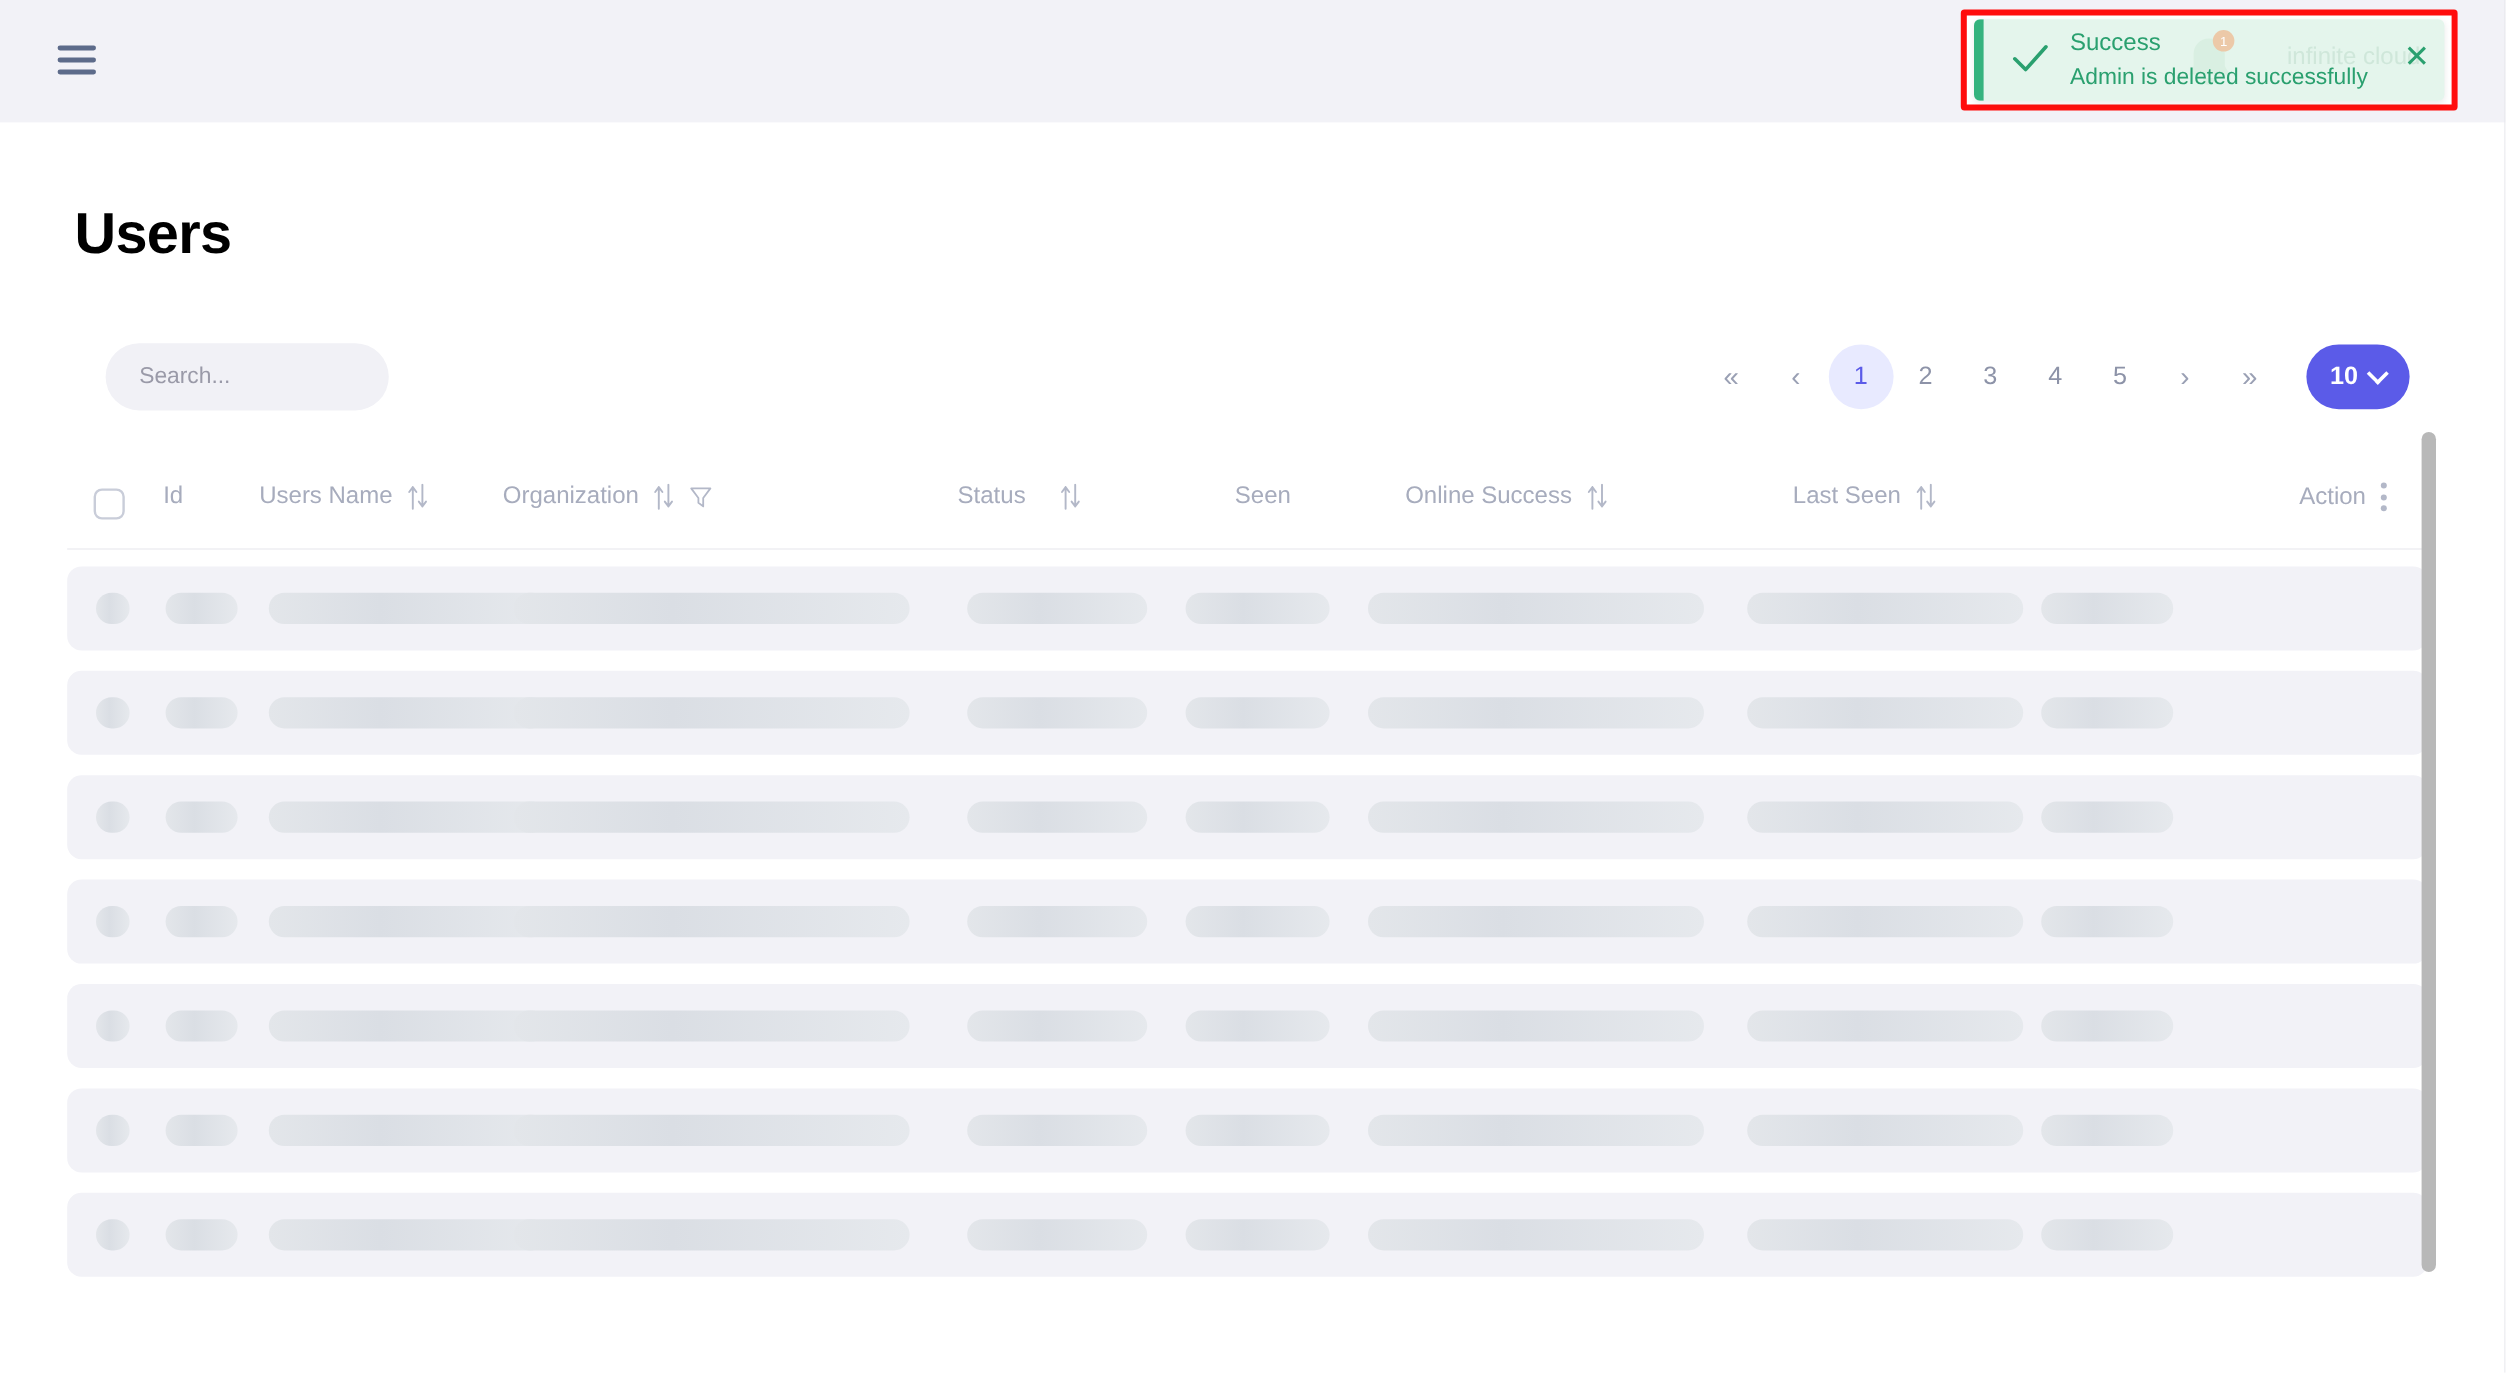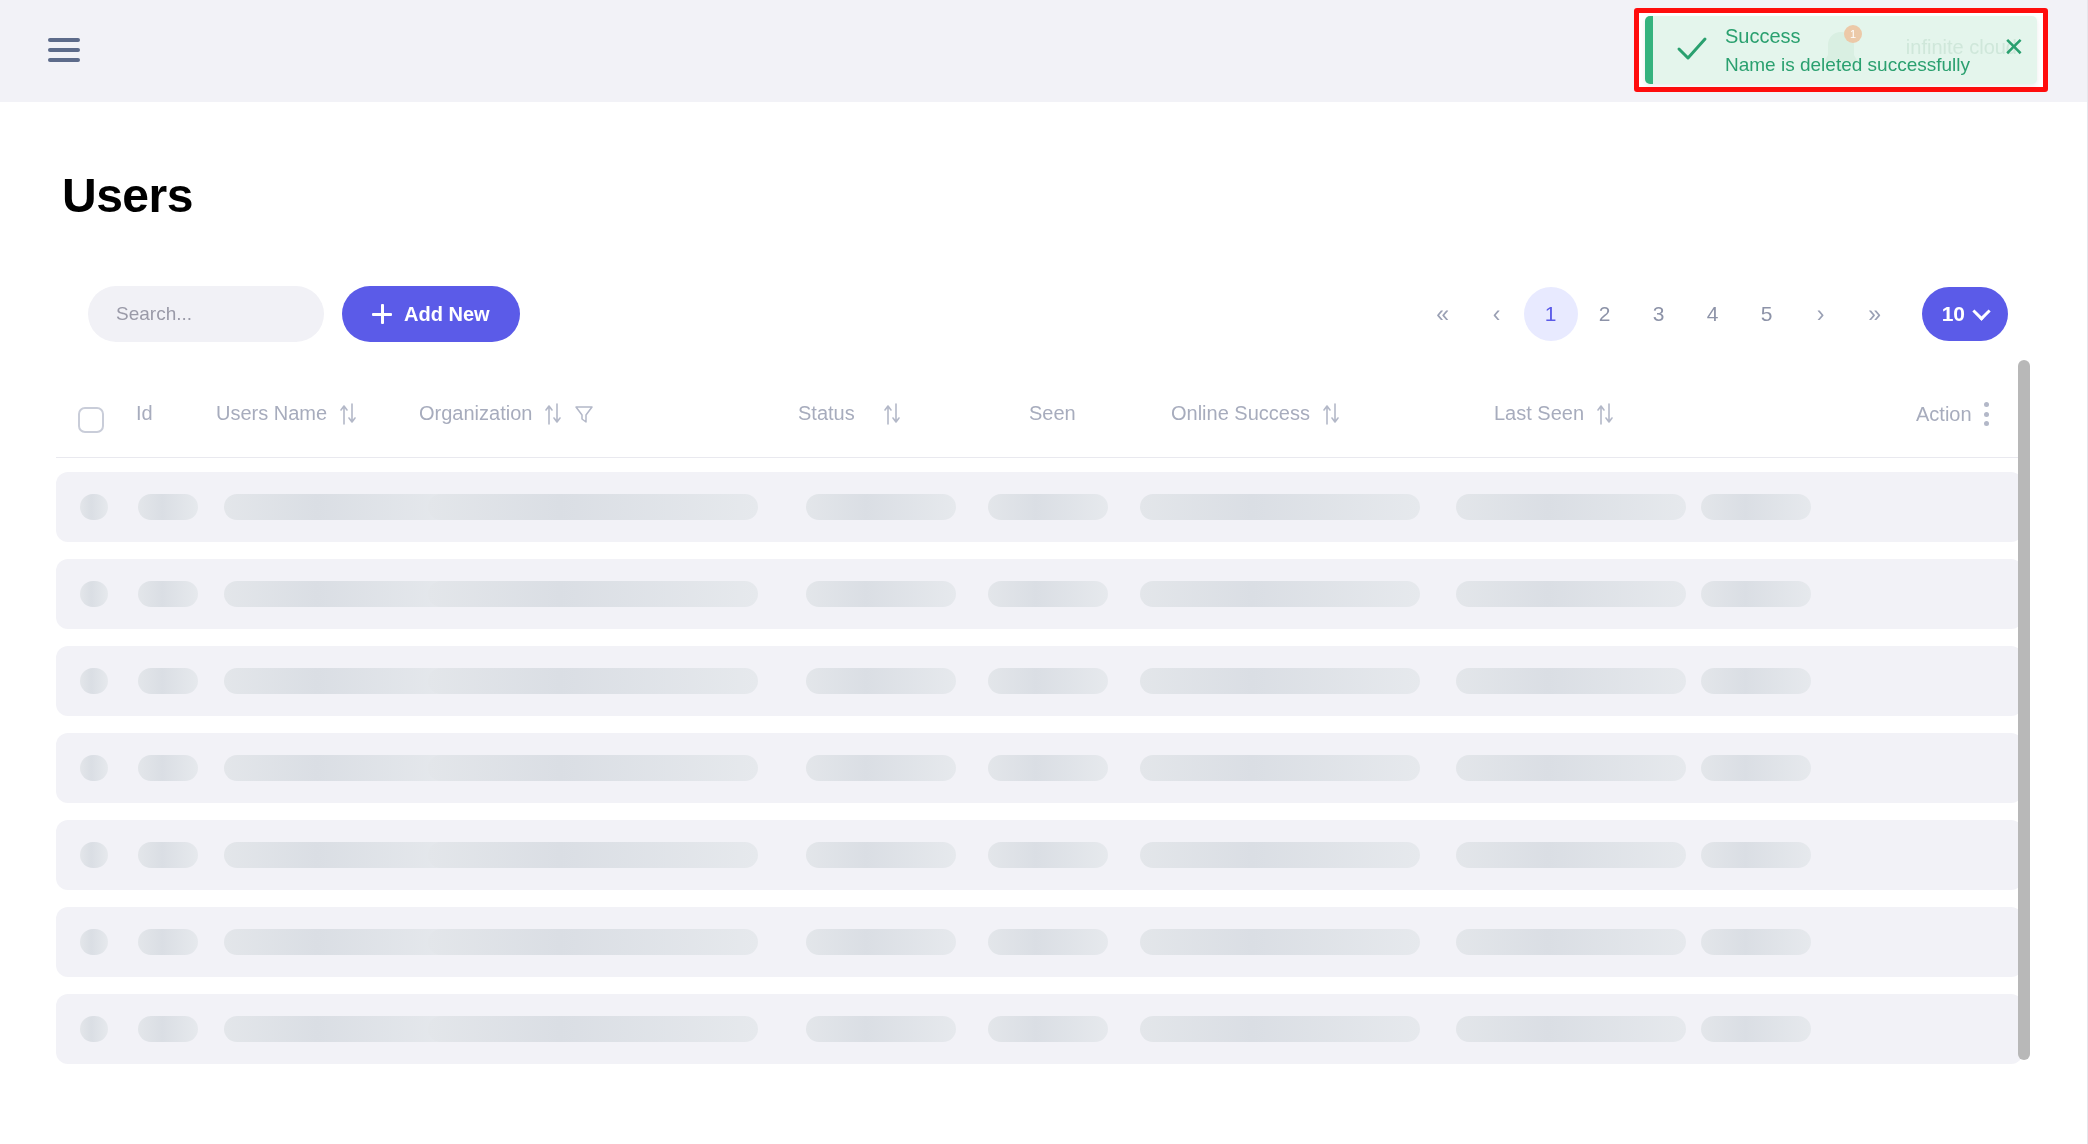--- a/index.html
+++ b/index.html
@@ -213,24 +213,20 @@
       <span></span>
       <span></span>
       <span></span>
     </div>
   </div>
 
   <h1 class="page-title">Users</h1>
 
   <div class="toolbar">
     <input class="search-input" type="text" placeholder="Search..." style="">
-    <button class="add-new-btn">
-      <span class="plus-icon"></span>
-      <span>Add New</span>
-    </button>
   </div>
 
   <div class="pagination">
     <button class="pg arrow">«</button>
     <button class="pg arrow">‹</button>
     <button class="pg active">1</button>
     <button class="pg">2</button>
     <button class="pg">3</button>
     <button class="pg">4</button>
     <button class="pg">5</button>
@@ -421,18 +417,18 @@
 
     <span class="toast-watermark">infinite cloud</span>
 
     <span class="toast-check">
       <svg width="34" height="34" viewBox="0 0 34 34">
         <path d="M4 17 L13 26 L30 7" stroke="#2aa06f" stroke-width="3" fill="none" stroke-linecap="round" stroke-linejoin="round"></path>
       </svg>
     </span>
 
     <div class="toast-title">Success</div>
-    <div class="toast-msg">Name is deleted successfully</div>
+    <div class="toast-msg">Admin is deleted successfully</div>
 
     <button class="toast-close">✕</button>
   </div>
 
 </div>
 
 </body></html>

